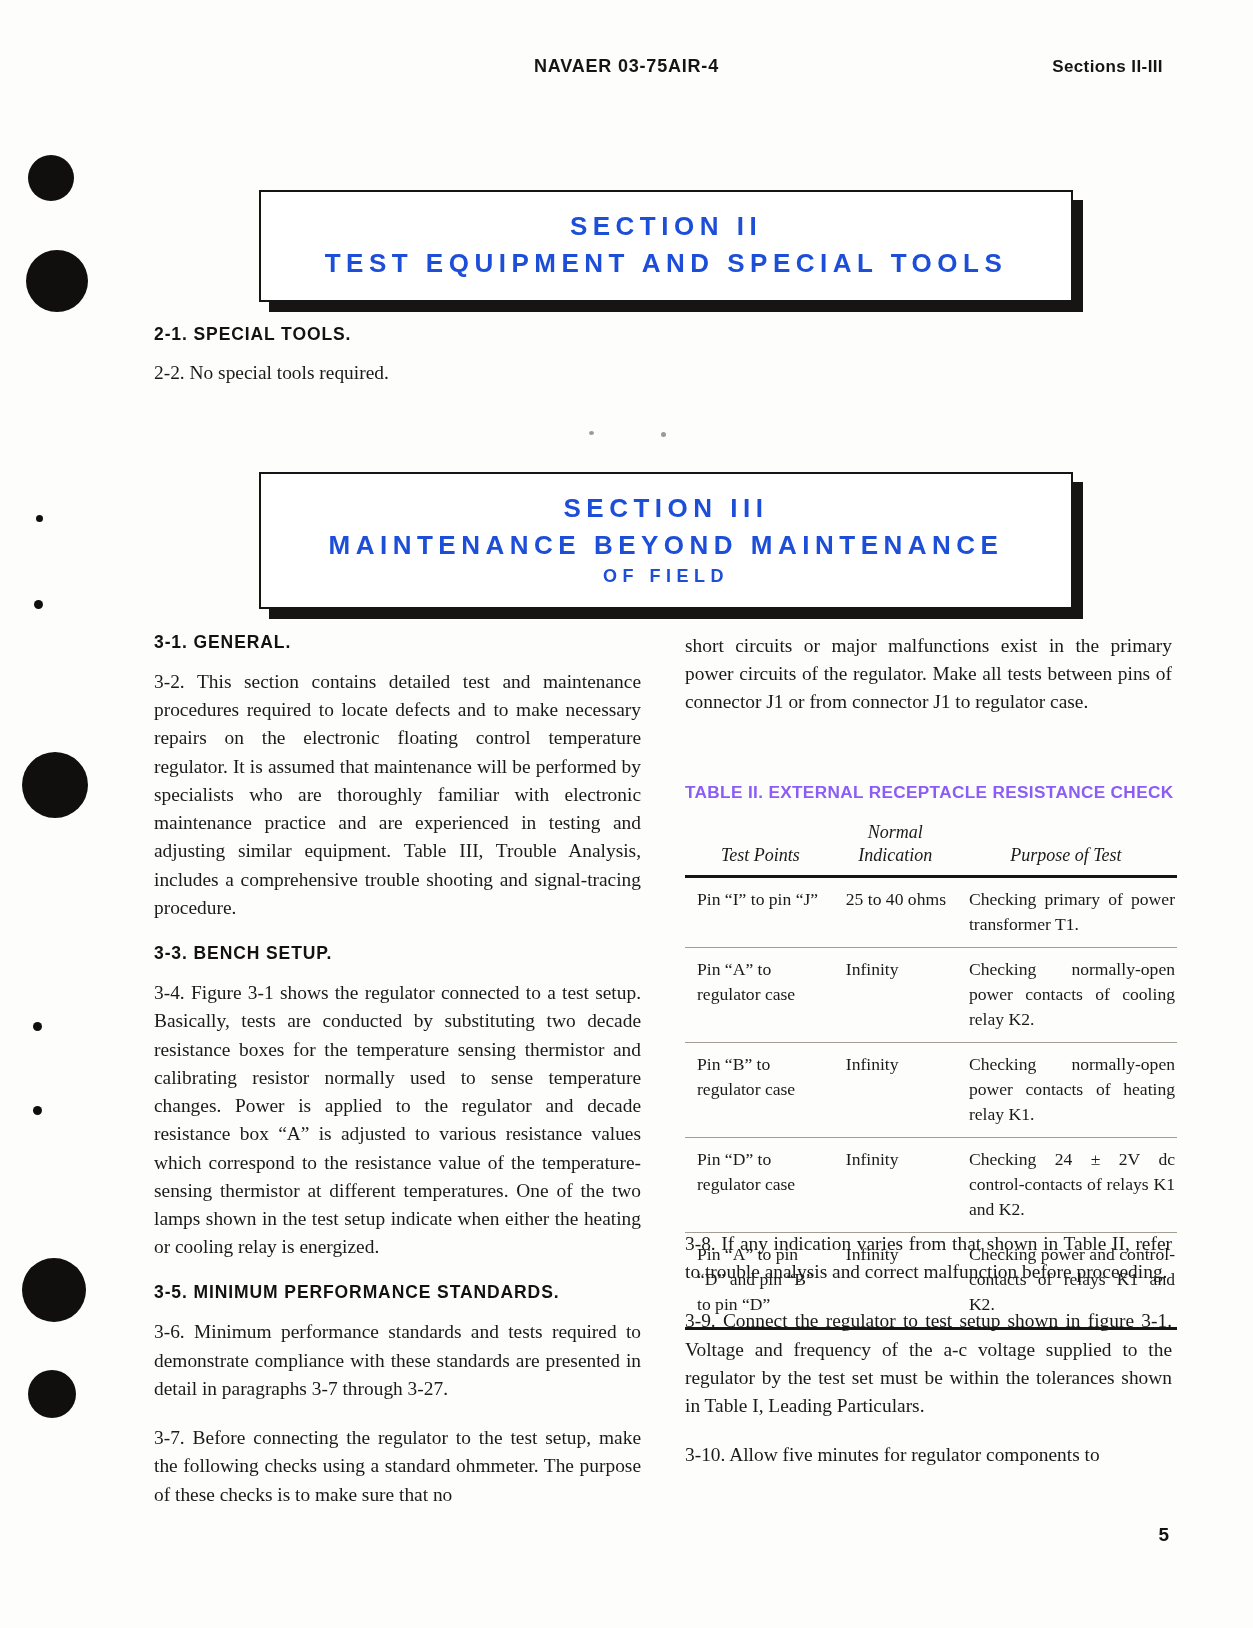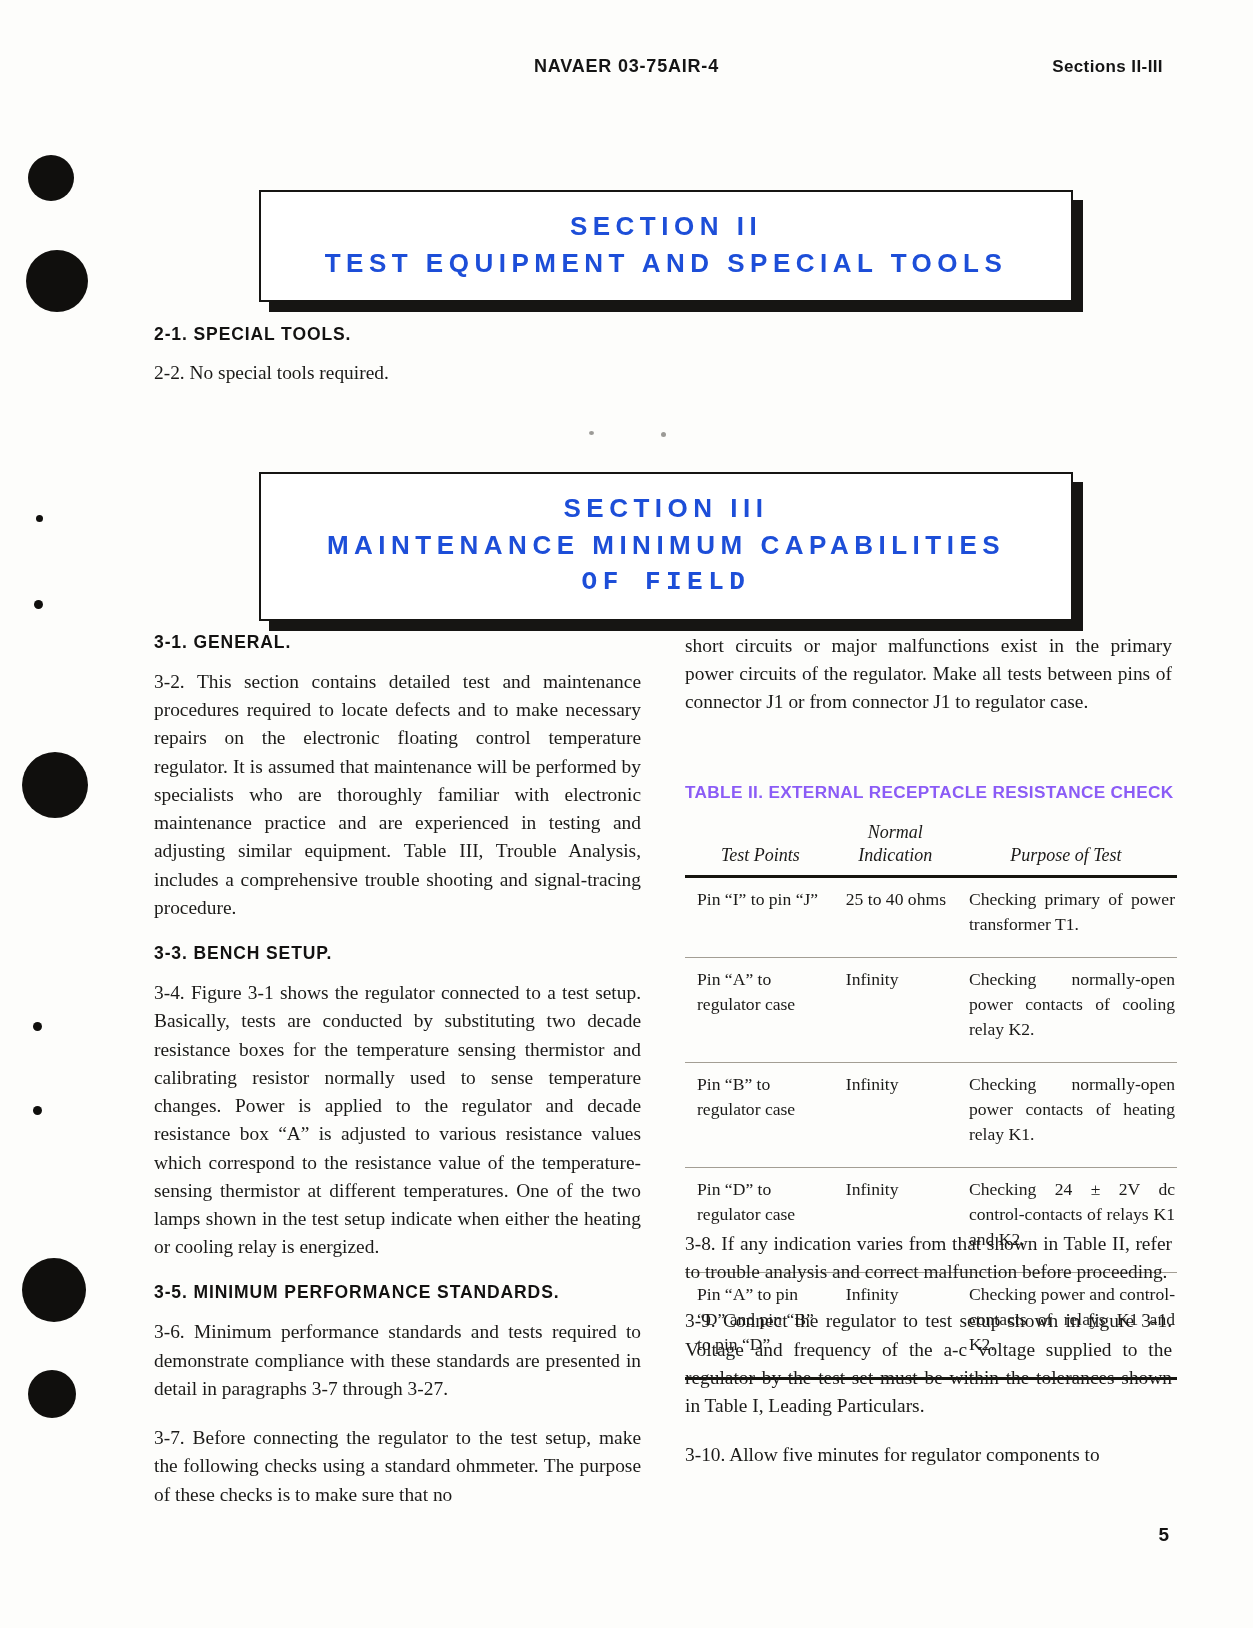--- a/index.html
+++ b/index.html
@@ -82,21 +82,21 @@
   }
   .banner .line {
     font-family: "Liberation Sans", "DejaVu Sans", sans-serif;
     font-weight: bold;
     color: #1d4ed8;
     letter-spacing: 5.5px;
     line-height: 1.42;
   }
   .banner .line.l1 { font-size: 26px; }
   .banner .line.l2 { font-size: 26px; }
-  .banner .line.l3 { font-size: 26px; font-family: Liberation Mono, monospace; }
+  .banner .line.l3 { font-size: 18px; }
 
   
   .col {
     position: absolute;
     width: 487px;
   }
   #col-left  { left: 154px; }
   #col-right { left: 685px; }
 
   .head {
@@ -161,21 +161,21 @@
     padding: 9px 4px 8px 4px;
     text-align: center;
     vertical-align: bottom;
     line-height: 1.28;
     border-bottom: 1.3px solid #8d887e;
   }
   #rtable thead th.c1 { width: 150px; }
   #rtable thead th.c2 { width: 115px; }
   #rtable thead th.c3 { width: 227px; }
   #rtable tbody td {
-    padding: 9px 6px 20px 12px;
+    padding: 9px 6px 10px 12px;
     vertical-align: top;
     line-height: 1.42;
     border-bottom: 1.3px solid #a39e94;
   }
   #rtable tbody tr:last-child td { border-bottom: none; }
   #rtable td.c1 { text-align: left; }
   #rtable td.c2 { text-align: left; padding-left: 10px; }
   #rtable td.c3 { text-align: justify; text-justify: inter-word; padding-left: 14px; padding-right: 2px; }
 
   
@@ -222,21 +222,21 @@
     <p class="body">2-2. No special tools required.</p>
   </div>
 
   <div class="speck" style="left:589px; top:431px; width:5px; height:4px; opacity:0.55;"></div>
   <div class="speck" style="left:661px; top:432px; width:5px; height:5px; opacity:0.55;"></div>
 
   <div class="banner-wrap" style="top:472px;">
     <div class="banner-shadow"></div>
     <div class="banner">
       <div class="line l1">SECTION III</div>
-      <div class="line l2">MAINTENANCE MINIMUM CAPABILITIES</div>
+      <div class="line l2">MAINTENANCE BEYOND MAINTENANCE</div>
       <div class="line l3">OF FIELD</div>
     </div>
   </div>
 
   <div class="col" id="col-left" style="top:632px;">
     <div class="head">3-1. GENERAL.</div>
     <p class="body">3-2. This section contains detailed test and maintenance procedures required to locate defects and to make necessary repairs on the electronic floating control temperature regulator. It is assumed that maintenance will be performed by specialists who are thoroughly familiar with electronic maintenance practice and are experienced in testing and adjusting similar equipment. Table III, Trouble Analysis, includes a comprehensive trouble shooting and signal-tracing procedure.</p>
     <div class="head">3-3. BENCH SETUP.</div>
     <p class="body">3-4. Figure 3-1 shows the regulator connected to a test setup. Basically, tests are conducted by substituting two decade resistance boxes for the temperature sensing thermistor and calibrating resistor normally used to sense temperature changes. Power is applied to the regulator and decade resistance box “A” is adjusted to various resistance values which correspond to the resistance value of the temperature-sensing thermistor at different temperatures. One of the two lamps shown in the test setup indicate when either the heating or cooling relay is energized.</p>
     <div class="head">3-5. MINIMUM PERFORMANCE STANDARDS.</div>

